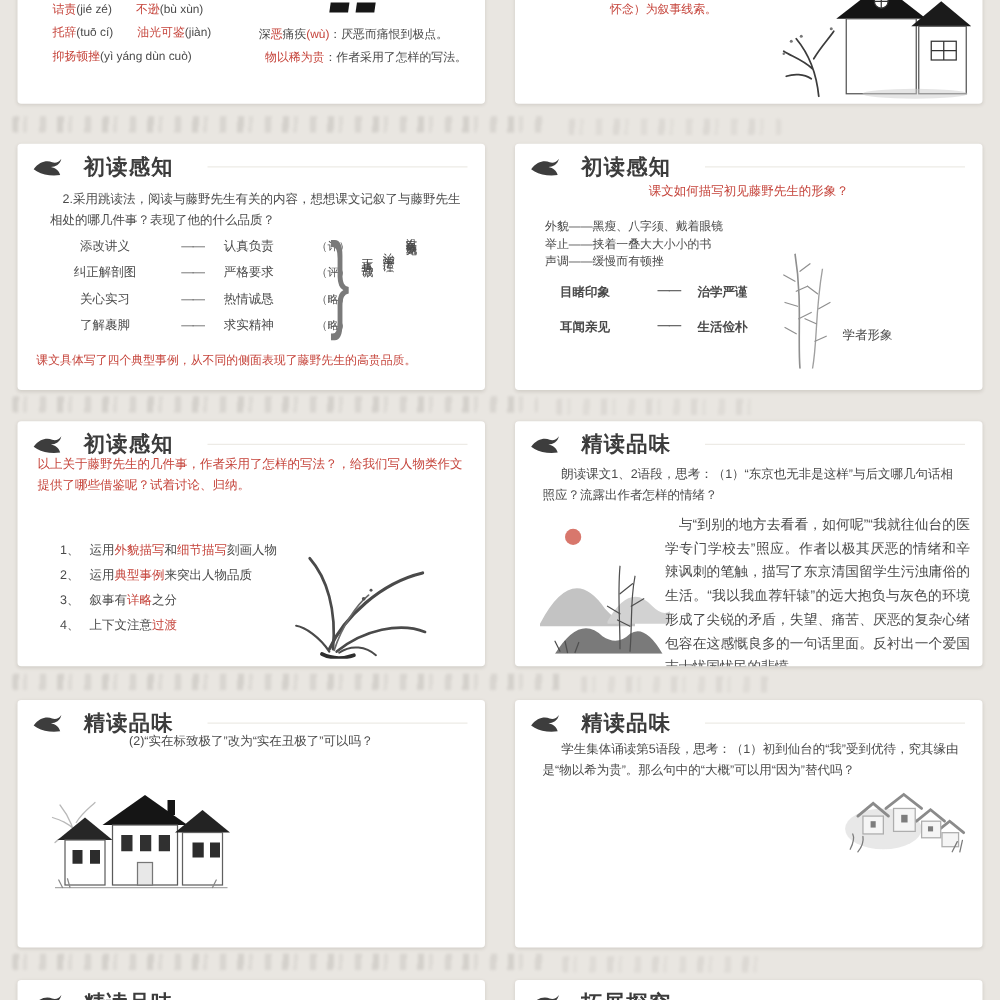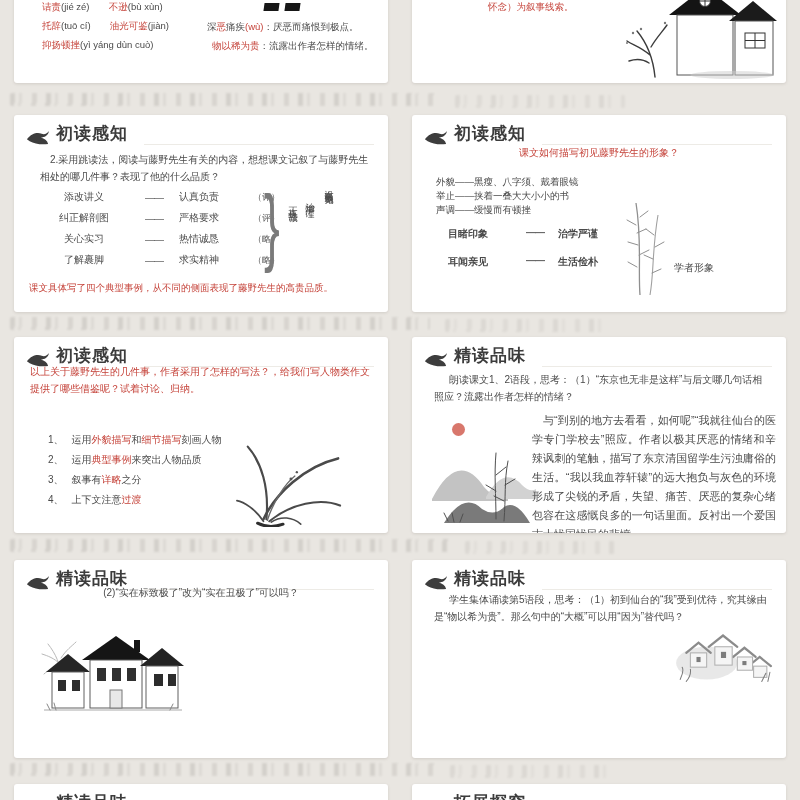--- a/index.html
+++ b/index.html
@@ -11,21 +11,21 @@
     background:repeating-linear-gradient(93deg,
       rgba(110,105,100,.38) 0 5px, transparent 5px 9px,
       rgba(110,105,100,.22) 9px 12px, transparent 12px 22px,
       rgba(110,105,100,.30) 22px 27px, transparent 27px 36px);}
   .scribble.light{opacity:.28;}
 
   .card{position:absolute;width:374px;background:#ffffff;border-radius:3px;
     box-shadow:0 1px 3px rgba(90,80,70,.16);overflow:hidden;}
   .h208{height:208px;} .h197{height:197px;} .h196{height:196px;} .h198{height:198px;}
 
-  .stitle{position:absolute;left:12px;top:7px;right:14px;display:flex;align-items:flex-end;gap:6px;}
+  .stitle{position:absolute;left:12px;top:7px;right:14px;display:flex;align-items:center;gap:17px;}
   .ticon{width:24px;height:15px;flex:0 0 auto;display:block;}
   .ttext{font-weight:bold;font-size:17px;color:#3c3c3c;letter-spacing:1px;white-space:nowrap;}
   .tline{flex:1;height:1px;background:#edebe6;margin-left:10px;}
 
   .txt{position:absolute;color:#4a4a4a;}
   .red{color:#c5433a;}
   .q{font-size:10px;line-height:17px;}
   .center{text-align:center;}
   .justify{text-align:justify;}
 
@@ -78,21 +78,21 @@
       <span style="display:inline-block;width:14px;"></span>
       <span class="red">油光可鉴</span><span>(jiàn)</span>
     </div>
     <div class="txt" style="left:28px;top:164px;font-size:9.5px;white-space:nowrap;">
       <span class="red">抑扬顿挫</span><span>(yì yáng dùn cuò)</span>
     </div>
     <div class="txt" style="left:193px;top:146px;font-size:9.5px;white-space:nowrap;">
       <span>深</span><span class="red">恶</span><span>痛疾</span><span class="red">(wù)</span><span>：厌恶而痛恨到极点。</span>
     </div>
     <div class="txt" style="left:198px;top:165px;font-size:9.5px;white-space:nowrap;">
-      <span class="red">物以稀为贵</span><span>：流露出作者怎样的情绪。</span>
+      <span class="red">物以稀为贵</span><span>：作者采用了怎样的写法。</span>
     </div>
   </div>
 
   <div class="card h208" style="left:412px;top:-125px;">
     <div class="txt red" style="left:76px;top:126px;font-size:9.5px;font-family:Liberation Mono, monospace;">怀念）为叙事线索。</div>
     <svg style="position:absolute;left:205px;top:110px;" width="160" height="95" viewBox="0 0 160 95">
       <path d="M38,92 C36,72 30,58 20,46 M33,70 C24,62 16,60 10,56 M34,62 C40,52 46,46 50,40 M32,78 C26,74 18,74 12,76" stroke="#3c3c3c" fill="none" stroke-width="1.4" stroke-linecap="round"></path>
       <g fill="#787878">
           <circle cx="16" cy="48" r="1.2"></circle>
           <circle cx="24" cy="44" r="1.2"></circle>

